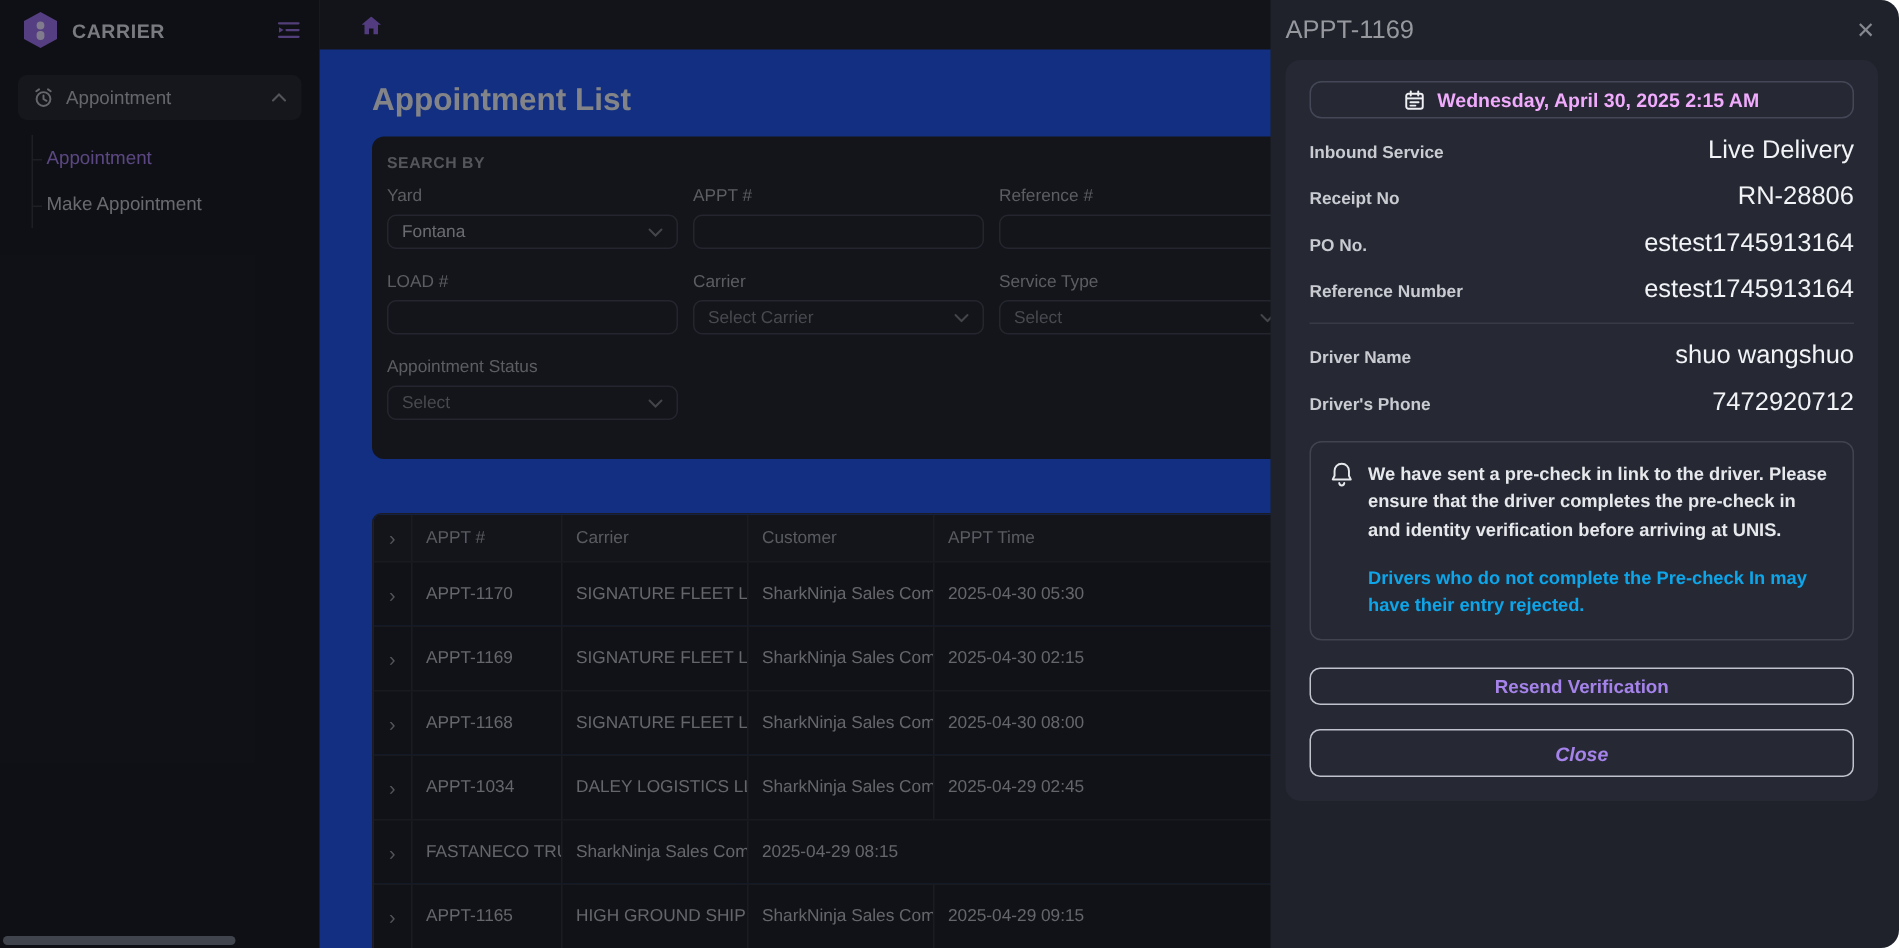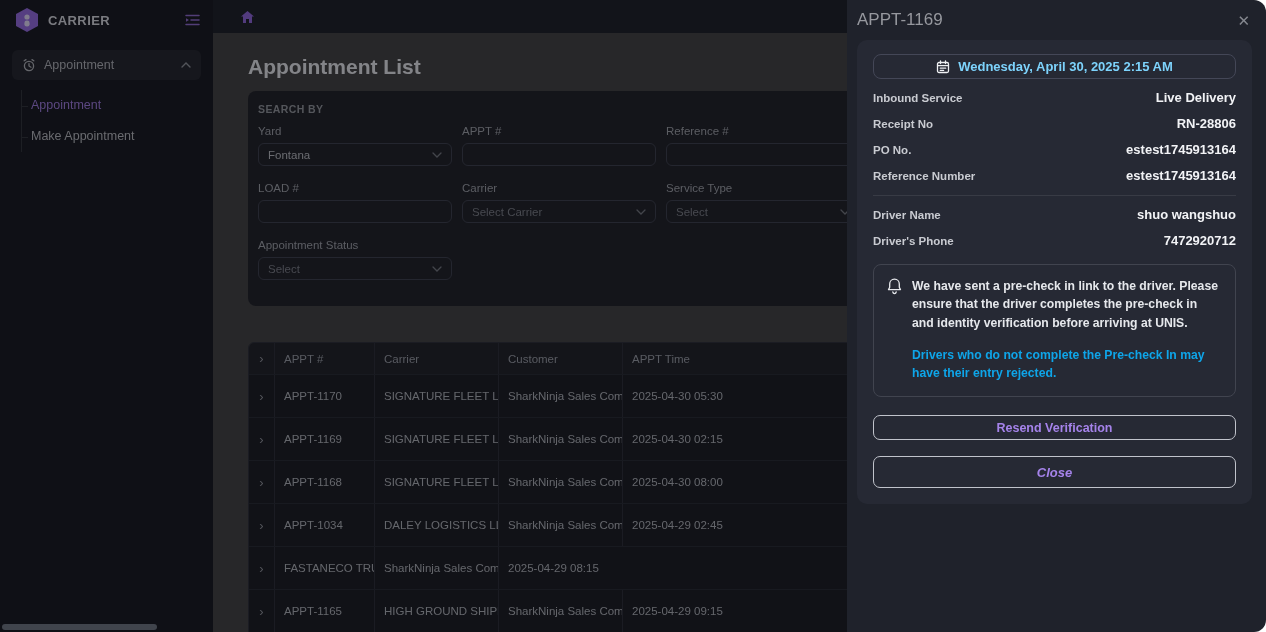--- a/index.html
+++ b/index.html
@@ -14,21 +14,21 @@
   .fold-btn { margin-left:auto; display:flex; align-items:center; cursor:pointer; }
   .menu-group { margin:10px 12px 0 12px; height:30px; background:#23252c; border-radius:6px; display:flex; align-items:center; gap:8px; padding:0 10px; cursor:pointer; }
   .menu-group-label { color:#abadb2; font-size:12.5px; }
   .menu-caret { margin-left:auto; }
   .submenu { margin:10px 0 0 21px; border-left:1px solid #2f3238; }
   .submenu-item { position:relative; padding:8px 0 9px 9px; font-size:12.5px; color:#b2b4b9; cursor:pointer; }
   .submenu-item::before { content:""; position:absolute; left:0; top:50%; width:6px; height:1px; background:#2f3238; }
   .submenu-item.active { color:#9a78d8; }
 
   
-  .main { position:absolute; left:213px; top:0; right:0; bottom:0; background:#404040; z-index:1; }
+  .main { position:absolute; left:213px; top:0; right:0; bottom:0; background:#1d4ed8; z-index:1; }
   .topbar { height:33px; background:#1d1f26; display:flex; align-items:center; padding-left:28px; }
   .content { padding:22px 0 0 35px; }
   .page-title { font-size:21px; font-weight:600; color:#dfe0e3; }
   .search-card { margin-top:12px; background:#1f2127; border-radius:8px; padding:12px 10px 26px 10px; }
   .search-by { font-size:10.5px; font-weight:600; letter-spacing:.4px; color:#8e9196; }
   .search-grid { margin-top:10px; display:grid; grid-template-columns:194px 194px 194px; column-gap:10px; row-gap:16px; }
   .field-label { font-size:11.5px; color:#9a9da3; margin-bottom:6px; }
   .box { height:23px; border:1px solid #3c3f4a; border-radius:6px; background:transparent; display:flex; align-items:center; justify-content:space-between; padding:0 9px; font-size:11.5px; }
   input.box { width:100%; color:#b4b6bb; outline:none; display:block; }
   .box .value { color:#b4b6bb; }
@@ -48,24 +48,24 @@
   .h-scrollbar { position:absolute; left:2px; bottom:2px; width:155px; height:6px; border-radius:3px; background:#40444c; z-index:6; }
   .corner { position:absolute; right:0; width:14px; height:14px; background:#ffffff; z-index:9; }
   .corner.tr { top:0; } .corner.br { bottom:0; }
 
   
   .drawer { position:absolute; top:0; right:0; width:419px; height:100%; background:#1f222b; z-index:10; border-radius:0 12px 12px 0; }
   .drawer-header { display:flex; align-items:center; padding:10px 16px 6px 10px; }
   .drawer-title { font-size:17px; color:#96989e; }
   .drawer-close { margin-left:auto; color:#85888f; font-size:15px; cursor:pointer; line-height:1; }
   .drawer-card { margin:4px 14px 0 10px; background:#262934; border-radius:10px; padding:14px 16px 16px; }
-  .date-banner { height:25px; border:1px solid #444757; border-radius:8px; display:flex; align-items:center; justify-content:center; gap:8px; color:#7dd3fc; font-size:13px; font-weight:700; }
+  .date-banner { height:25px; border:1px solid #444757; border-radius:8px; display:flex; align-items:center; justify-content:center; gap:8px; color:#f0abfc; font-size:13px; font-weight:700; }
   .kv-row { display:flex; justify-content:space-between; align-items:baseline; margin-top:11px; }
   .kv-label { font-size:11.5px; font-weight:600; color:#c9cbd1; }
-  .kv-value { font-size:13px; font-weight:700; color:#f2f3f6; }
+  .kv-value { font-size:17px; font-weight:400; color:#f2f3f6; }
   .divider { height:1px; background:#383b45; margin:12px 0 2px 0; }
   .notice { margin-top:16px; border:1px solid #41444f; border-radius:8px; padding:12px 13px 14px 12px; display:flex; gap:9px; }
   .notice-text { font-size:12.2px; font-weight:600; color:#e6e8ec; line-height:1.5; }
   .notice-warning { margin-top:14px; font-size:12.2px; font-weight:600; color:#0ea5e9; line-height:1.5; }
   .btn-row { margin-top:18px; display:flex; gap:10px; }
   .btn { border:1.5px solid #c0c3cb; border-radius:7px; background:transparent; color:#a583ea; font-weight:700; font-family:"Liberation Sans", sans-serif; cursor:pointer; }
   .btn.small { flex:1; height:25px; font-size:12.5px; }
   .btn.wide { margin-top:16px; width:100%; height:32px; font-size:13px;font-style:italic; }
 
   svg { display:block; }

